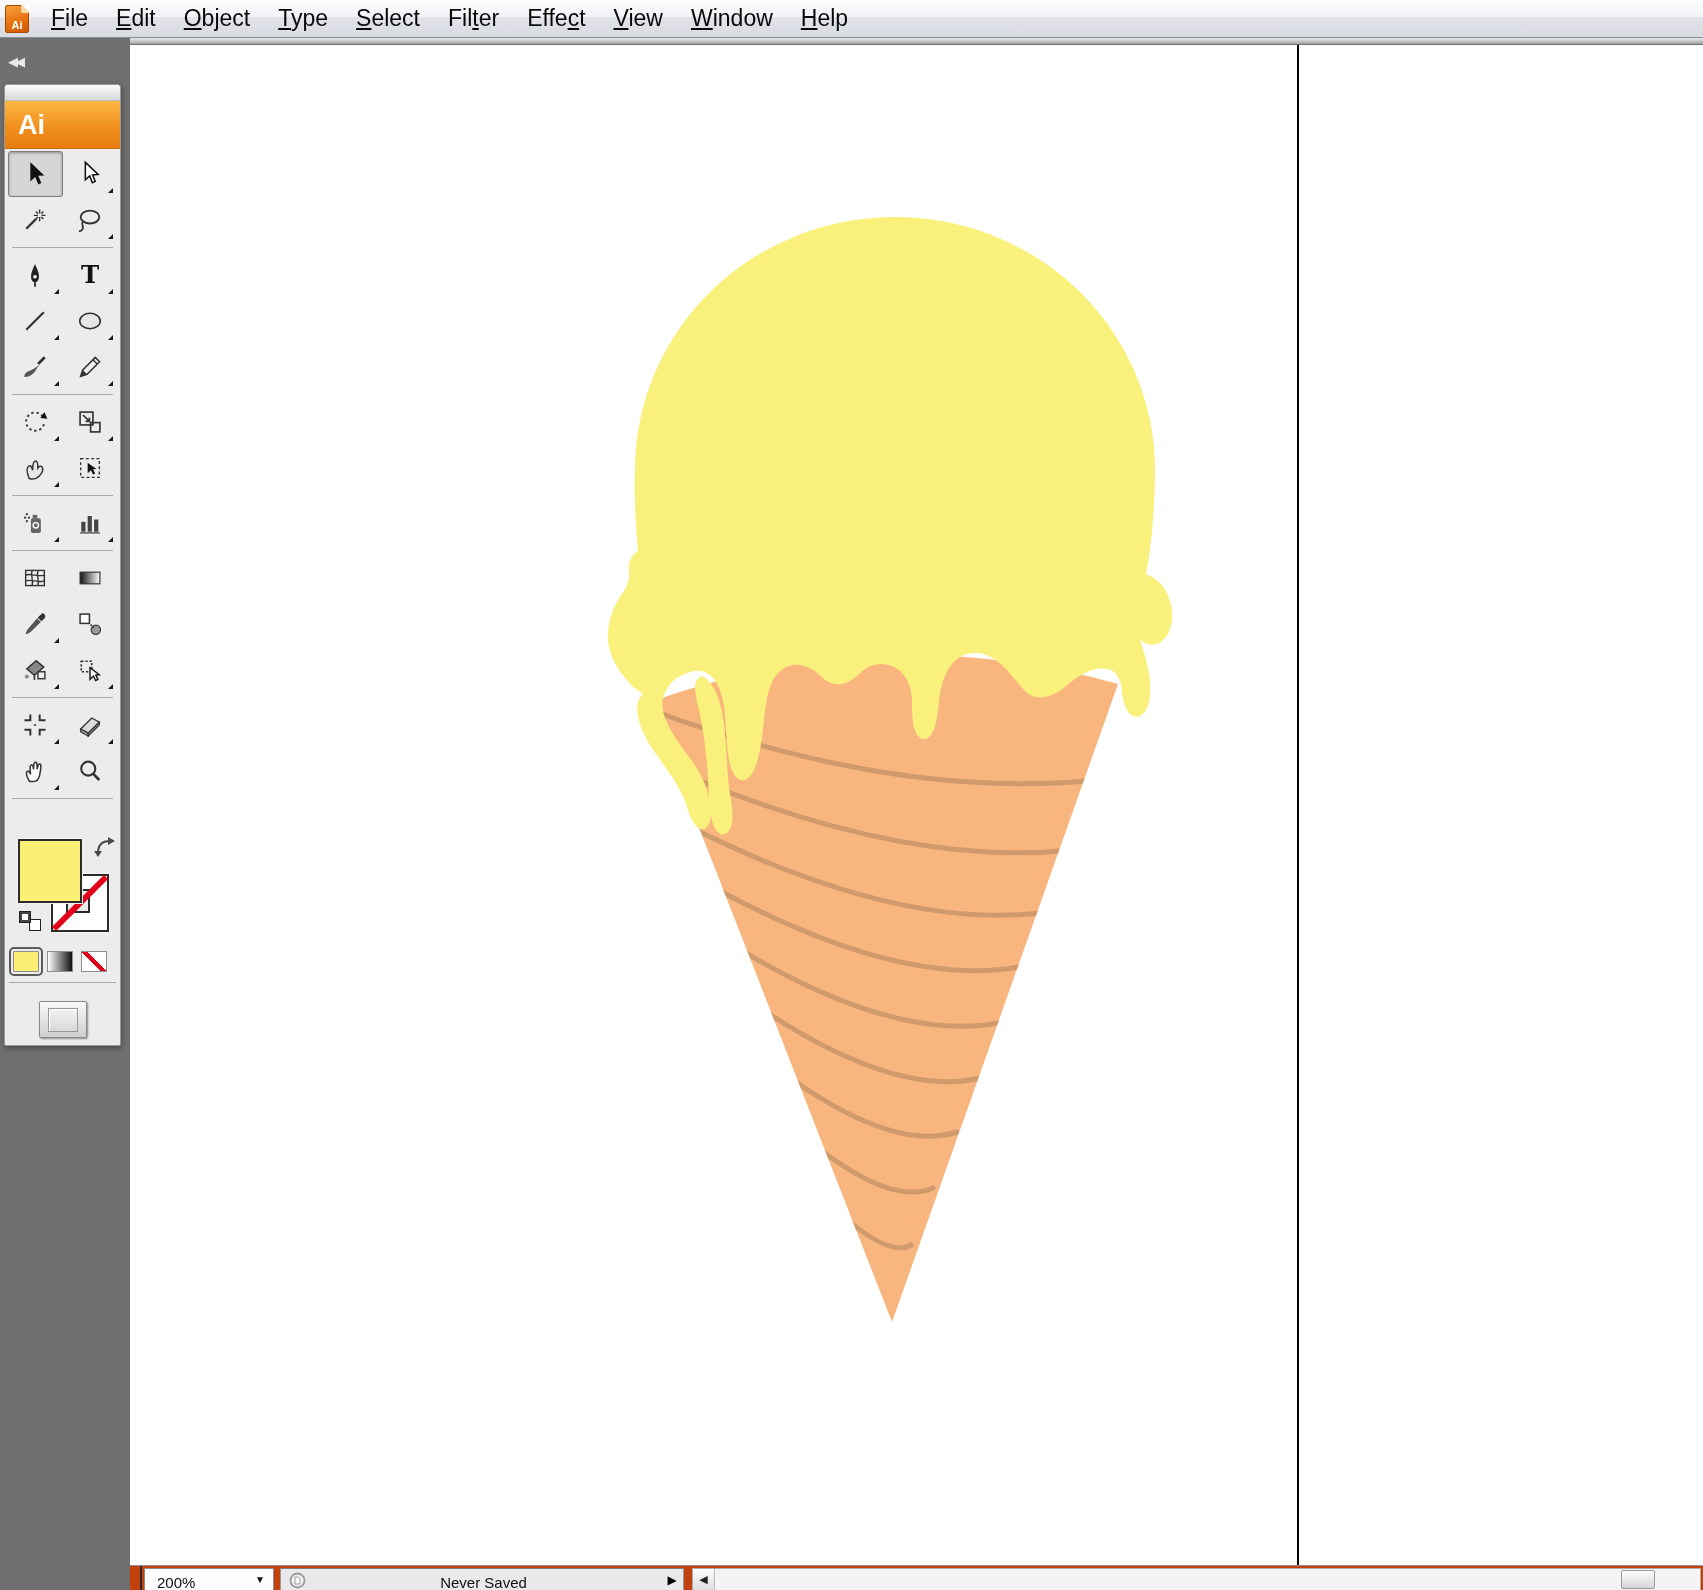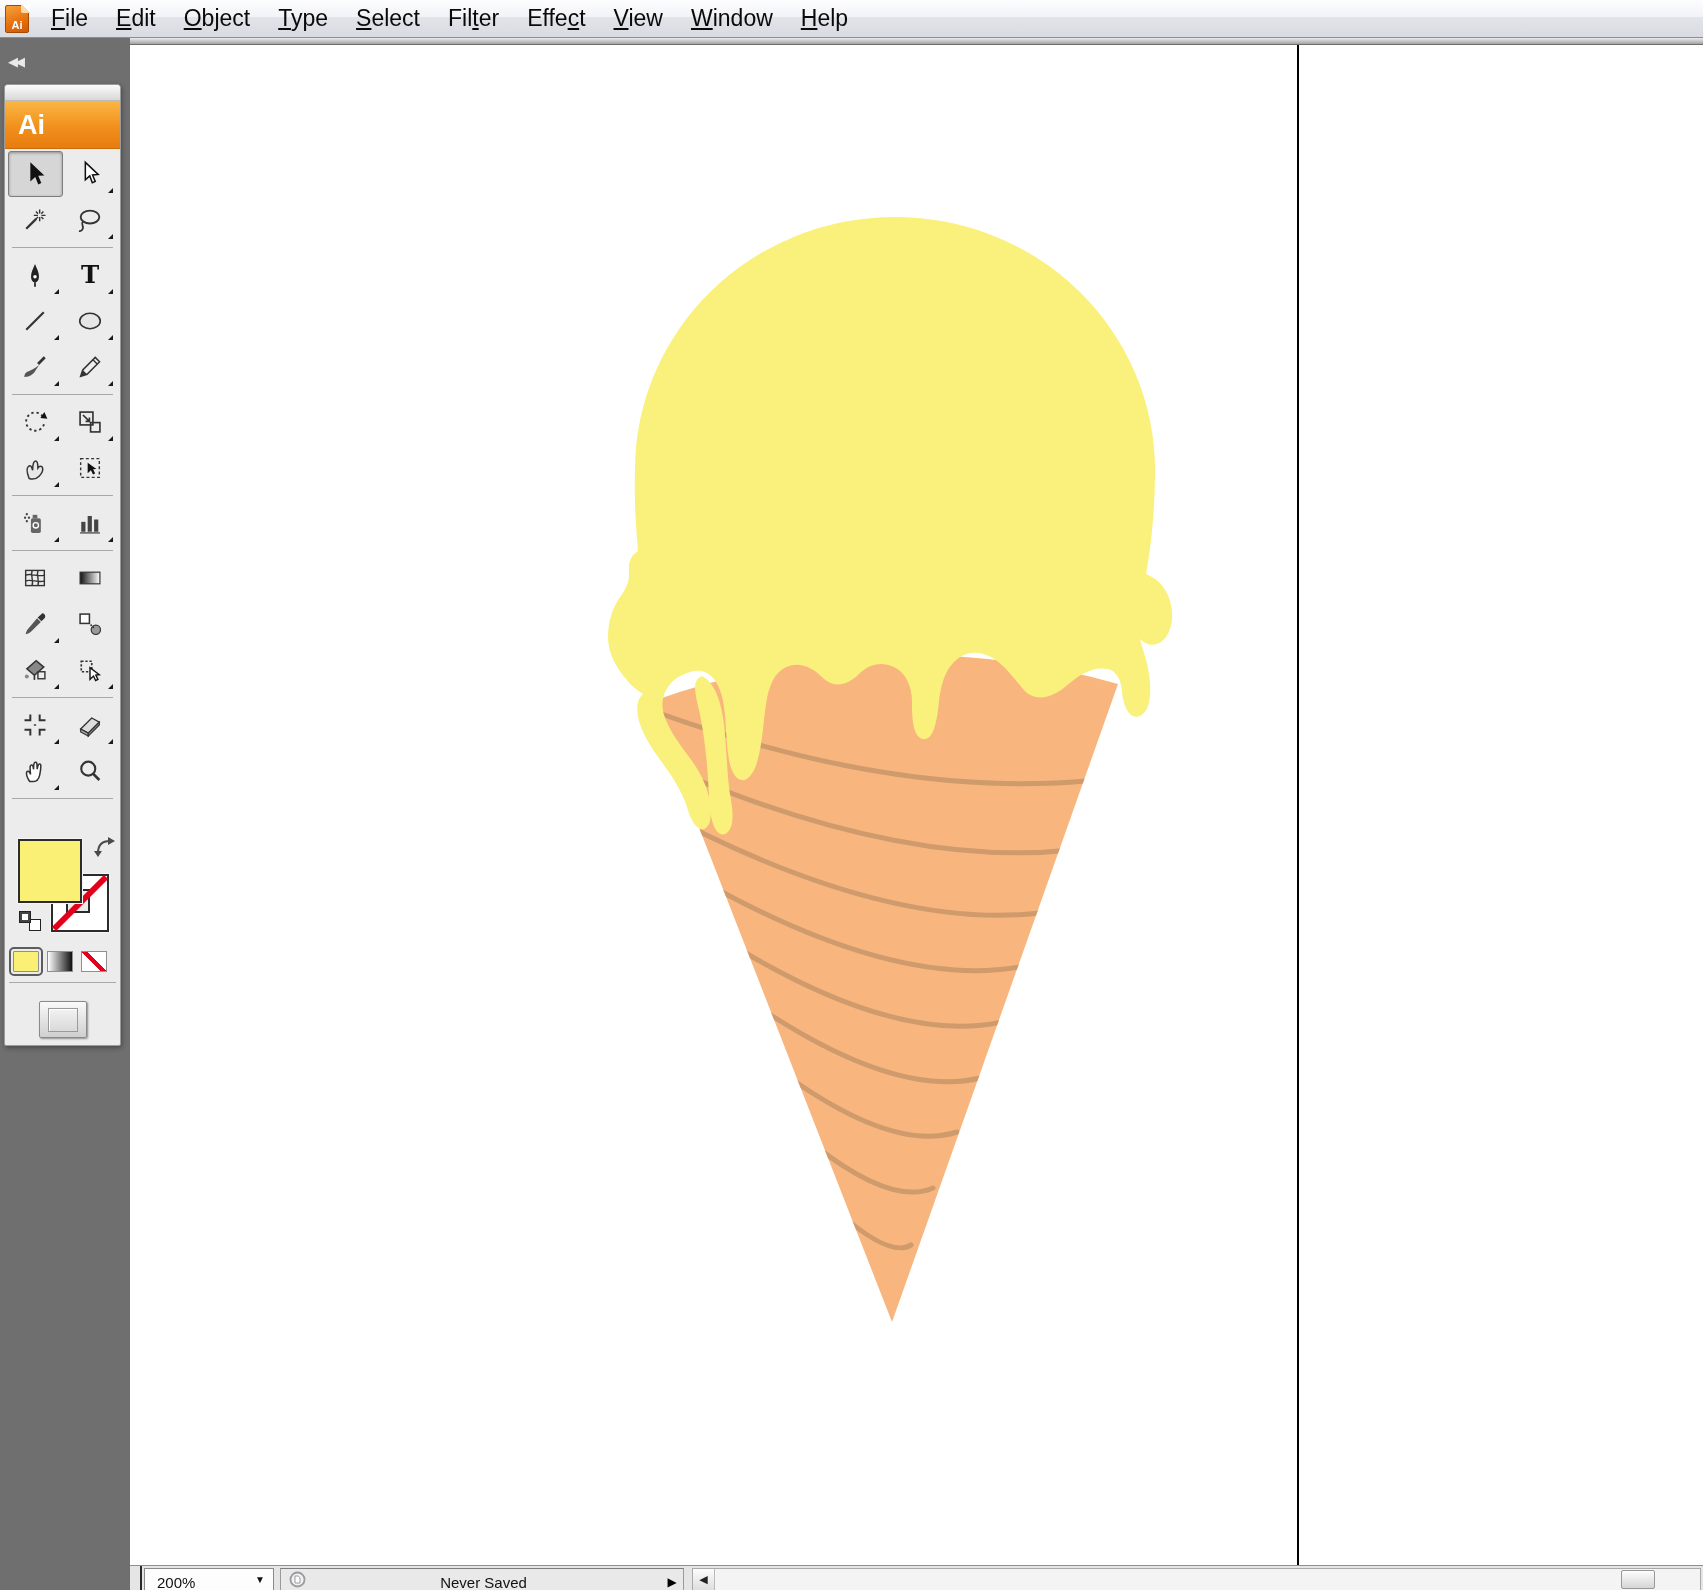--- a/index.html
+++ b/index.html
@@ -73,29 +73,29 @@
 
   
   .canvas{position:absolute;left:130px;top:38px;width:1573px;height:1527px;background:#fff;}
   .canvas-topstrip{position:absolute;left:0;top:0;width:100%;height:7px;
     background:linear-gradient(#ececec,#a2a2a8);border-bottom:1px solid #6e6e6e;}
   .artboard-line{position:absolute;left:1167px;top:7px;width:2px;bottom:0;background:#000;}
   .artwork-svg{position:absolute;left:0;top:7px;}
 
   
   .statusbar{position:absolute;left:130px;right:0;top:1565px;height:25px;
-    background:#e5e5e5;border-top:1px solid #8f8f8f;padding-left:32px;}
+    background:#c2410c;border-top:1px solid #8f8f8f;padding-left:32px;}
   .sb-edge{position:absolute;left:10px;top:0;bottom:0;width:2px;background:#2a2a2a;}
   .zoom-box{position:absolute;left:14px;top:2px;width:130px;height:23px;background:#fdfdfd;
     border:1px solid #8a8a8a;display:flex;align-items:flex-start;cursor:pointer;}
   .zoom-box .ztext{font-size:15px;color:#111;padding:5px 0 0 12px;flex:1;}
   .zoom-box .zdrop{width:26px;height:100%;display:flex;align-items:center;justify-content:center;
     font-size:10px;color:#111;}
   .status-field{position:absolute;left:150px;top:2px;width:404px;height:23px;background:#e9e9e9;
-    border:1px solid #9a9a9a;border-top-color:#7d7d7d;display:flex;align-items:center;gap:20px;}
+    border:1px solid #9a9a9a;border-top-color:#7d7d7d;display:flex;align-items:flex-start;gap:20px;}
   .status-field .sicon{margin:3px 0 0 8px;}
   .status-field .stext{flex:1;text-align:center;font-size:15px;color:#111;padding-top:5px;cursor:default;}
   .status-field .spop{width:22px;text-align:center;font-size:12px;color:#000;padding-top:4px;cursor:pointer;}
   .hscroll{position:absolute;left:562px;right:2px;top:2px;height:23px;background:#f4f4f4;
     border:1px solid #aaa;}
   .hs-left{position:absolute;left:0;top:0;bottom:0;width:22px;border-right:1px solid #bbb;
     display:flex;align-items:center;justify-content:center;font-size:11px;color:#222;cursor:pointer;
     background:linear-gradient(#fcfcfc,#dedede);}
   .hs-thumb{position:absolute;left:928px;top:1px;bottom:1px;width:34px;cursor:grab;
     background:linear-gradient(#fdfdfd,#d5d5d5);border:1px solid #999;border-radius:2px;}

